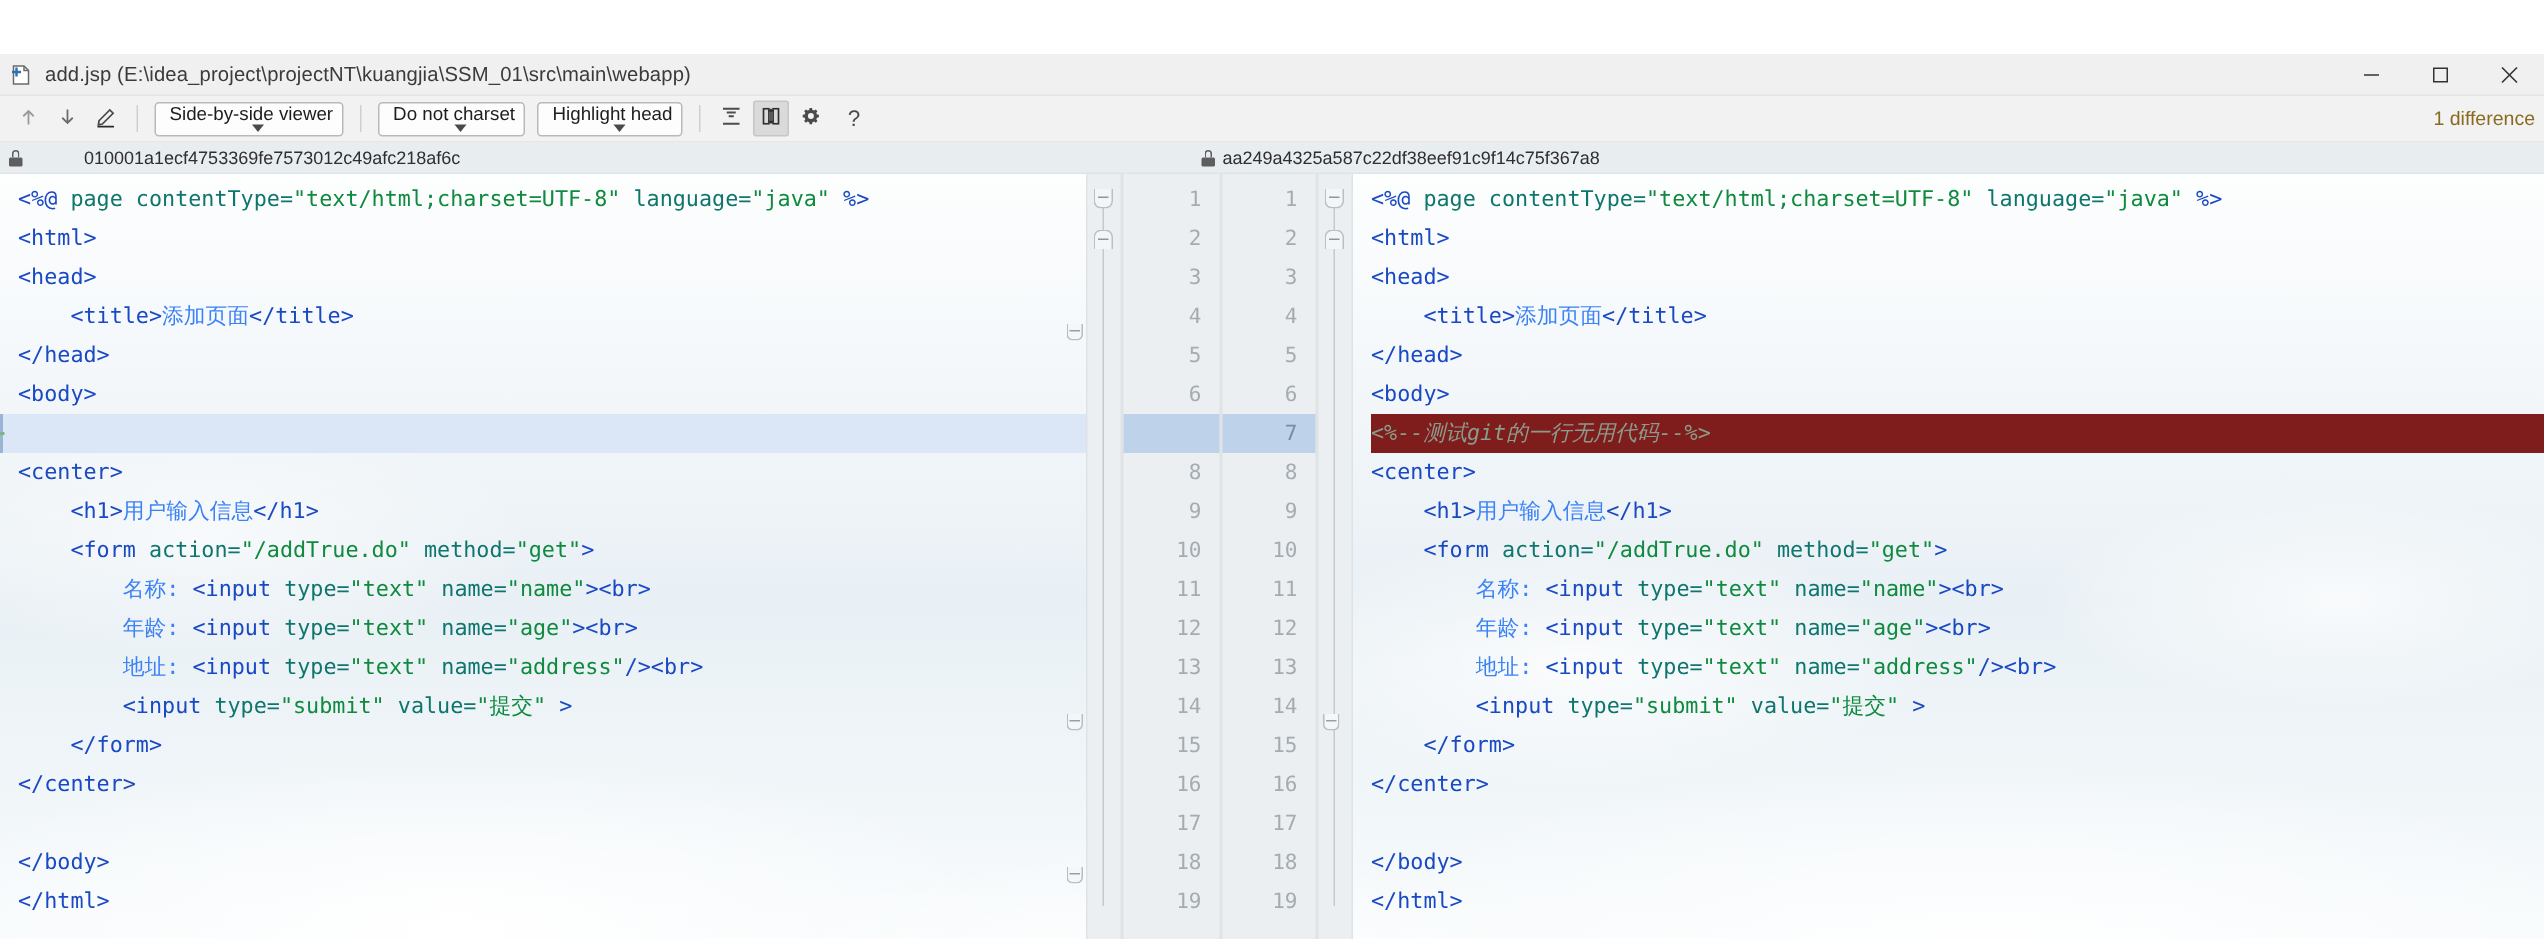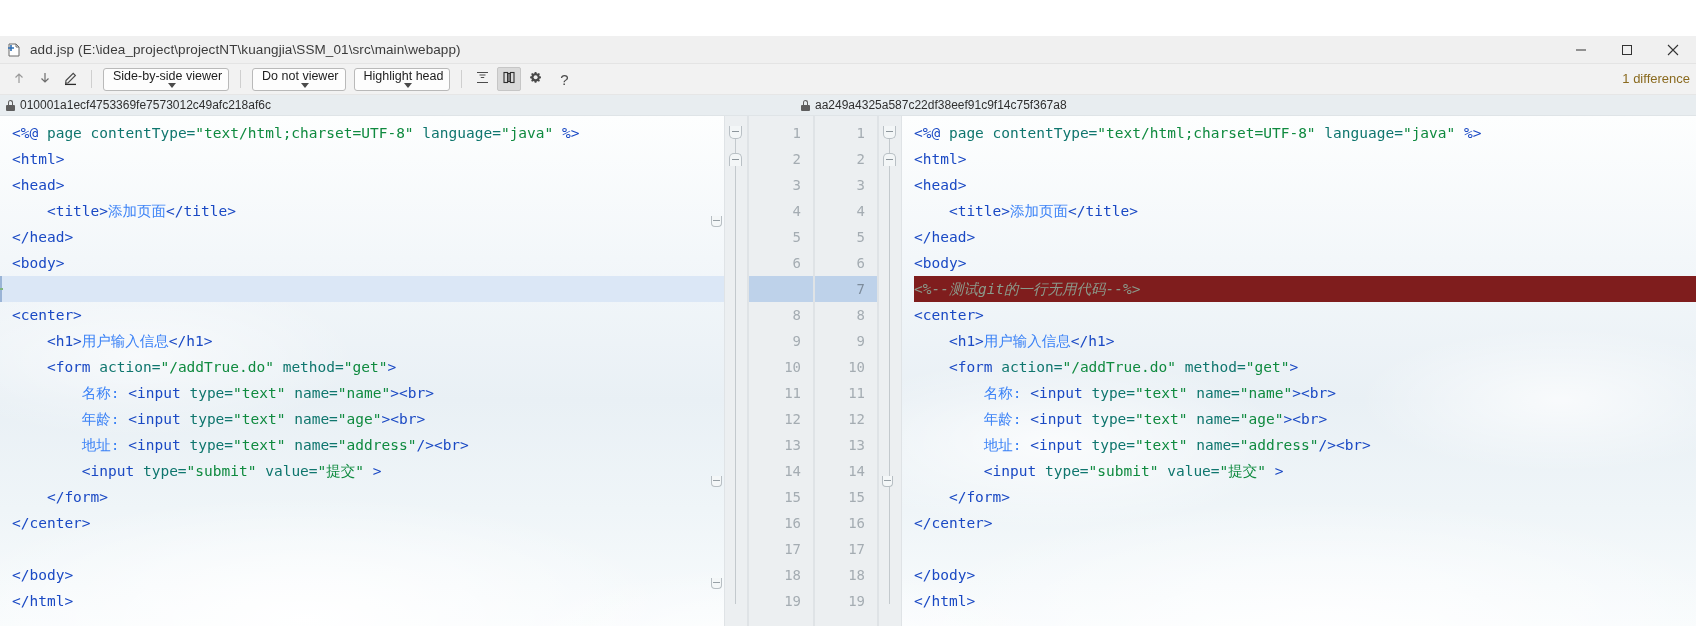--- a/index.html
+++ b/index.html
@@ -147,21 +147,21 @@
     font-size: 12px;
     color: #2f2f2f;
     border-bottom: 1px solid #dfe4e7;
     position: relative;
   }
   .rev {
     display: flex;
     align-items: center;
     white-space: nowrap;
   }
-  .rev-left { position: absolute; left: 6px; }
+  .rev-left { position: absolute; left: 6px; gap: 36px; }
   .rev-right { position: absolute; left: 801px; }
   .lock {
     width: 9px;
     height: 11px;
     margin-right: 5px;
     position: relative;
     flex: 0 0 auto;
   }
   .lock .body {
     position: absolute;
@@ -403,21 +403,21 @@
     <div class="tb-sep"></div>
 
     <div class="combo">
       <span>Side-by-side viewer</span>
       <span class="caret"></span>
     </div>
 
     <div class="tb-sep"></div>
 
     <div class="combo">
-      <span>Do not viewer</span>
+      <span>Do not charset</span>
       <span class="caret"></span>
     </div>
 
     <div class="combo">
       <span>Highlight head</span>
       <span class="caret"></span>
     </div>
 
     <div class="tb-sep"></div>
 

